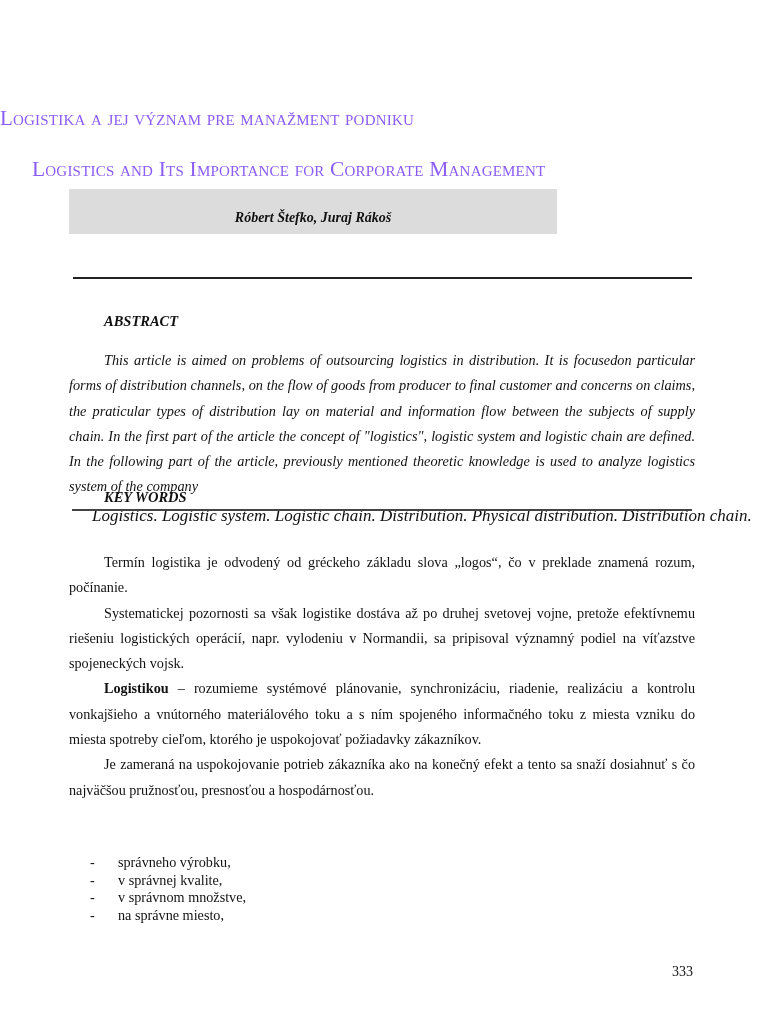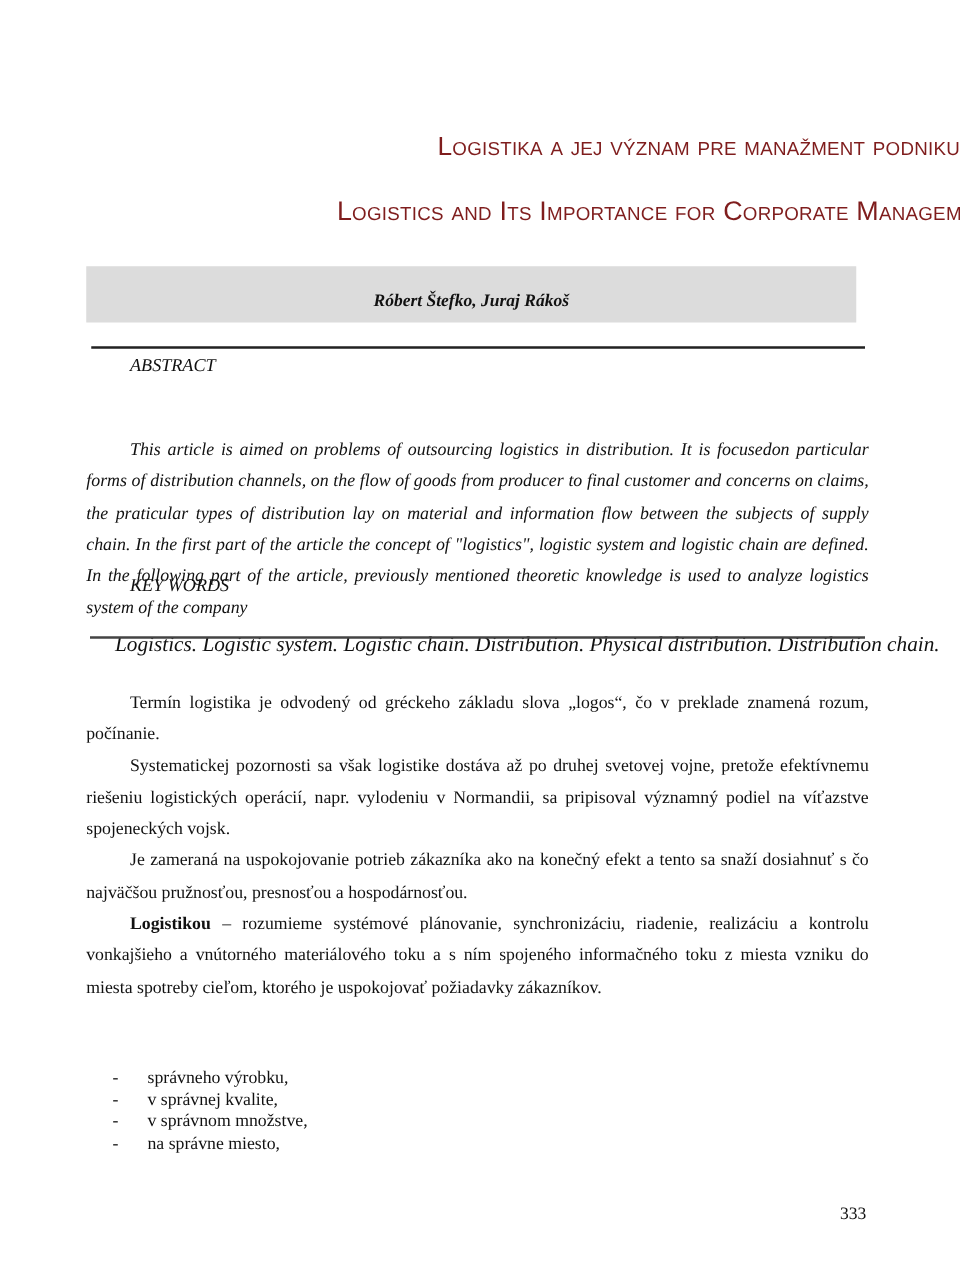--- a/index.html
+++ b/index.html
@@ -1,41 +1,40 @@
 <!DOCTYPE html>
 <html><head>
 <meta charset="utf-8">
 <style>
   html, body { margin: 0; padding: 0; background: #ffffff; }
   body {
     width: 768px; height: 1024px; position: relative; overflow: hidden;
     font-family: "Liberation Serif", serif; color: #111111;
   }
   .title {
-    position: absolute; left: 0; width: 768px; text-align: right;
-    font-family: Liberation Sans, sans-serif; font-variant: small-caps;
-    font-size: 21px; letter-spacing: 0.2px; color: #7f1d1d;
+    position: absolute; left: 0; width: 768px; text-align: left;
+    font-family: Liberation Serif, serif; font-variant: small-caps;
+    font-size: 21px; letter-spacing: 0.2px; color: #8b5cf6;
   }
   #title-sk { top: 106px; }
   #title-en { top: 157px; font-size: 21.5px; padding-left: 32px; }
   .author-box {
-    position: absolute; left: 69px; top: 189px; width: 616px; height: 45px;
+    position: absolute; left: 69px; top: 189px; width: 488px; height: 45px;
     background: #dcdcdc;
-    margin-top: 24px;
   }
   .authors {
     position: absolute; left: 0; width: 100%; top: 22px; text-align: center;
     font-weight: bold; font-style: italic; font-size: 14px; line-height: 14px;
   }
   .rule { position: absolute; height: 1.5px; background: #222; }
   #rule-top { left: 73px; top: 277px; width: 619px; }
   #rule-bottom { left: 72px; top: 509px; width: 620px; background: #444; }
 
   .abs-head {
-    position: absolute; left: 104px; font-weight: normal; font-style: italic; font-size: 14.5px;
+    position: absolute; left: 104px; font-weight: bold; font-style: italic; font-size: 14.5px; margin-top: 28px;
   }
   #abstract-heading { top: 285px; }
   #keywords-heading { top: 461px; }
 
   .abs-text {
     position: absolute; left: 69px; width: 626px; top: 308px;
     font-style: italic; font-size: 14.3px; line-height: 25.3px; text-align: justify;
     text-indent: 35px;
     margin-top: 40px;
   }
@@ -76,22 +75,22 @@
 <div class="abs-text">This article  is aimed on problems of outsourcing logistics in distribution. It is focusedon particular forms of distribution channels, on the flow of goods from producer to final customer and concerns on claims, the praticular types of distribution lay on material and information flow between the subjects of supply chain. In the first  part of the article the concept of "logistics", logistic system and logistic chain are defined. In the following part of the article, previously mentioned theoretic knowledge is used to analyze logistics system of the company</div>
 
 <div class="abs-head" id="keywords-heading">KEY WORDS</div>
 <div class="keywords">Logistics. Logistic system. Logistic chain. Distribution. Physical distribution. Distribution chain.</div>
 
 <div class="rule" id="rule-bottom"></div>
 
 <div class="body-text">
   <p><span>Termín logistika je odvodený od gréckeho základu slova „logos“, čo v preklade znamená rozum, počínanie.</span></p>
   <p><span>Systematickej pozornosti sa však logistike dostáva až po druhej svetovej vojne, pretože efektívnemu riešeniu logistických operácií, napr. vylodeniu v Normandii, sa pripisoval významný podiel na víťazstve spojeneckých vojsk.</span></p>
+  <p><b>Logistikou</b><span> – rozumieme systémové plánovanie, synchronizáciu, riadenie, realizáciu a kontrolu vonkajšieho a vnútorného materiálového toku a s ním spojeného informačného toku z miesta vzniku do miesta spotreby cieľom, ktorého je uspokojovať požiadavky zákazníkov.</span></p>
   <p><span>Je zameraná na uspokojovanie potrieb zákazníka ako na konečný efekt a tento sa snaží dosiahnuť s čo najväčšou pružnosťou, presnosťou a hospodárnosťou.</span></p>
-  <p><b>Logistikou</b><span> – rozumieme systémové plánovanie, synchronizáciu, riadenie, realizáciu a kontrolu vonkajšieho a vnútorného materiálového toku a s ním spojeného informačného toku z miesta vzniku do miesta spotreby cieľom, ktorého je uspokojovať požiadavky zákazníkov.</span></p>
 </div>
 
 <ul class="bullets">
   <li>
       <span class="dash">-</span>
       <span>správneho výrobku,</span>
     </li>
   <li>
       <span class="dash">-</span>
       <span>v správnej kvalite,</span>

